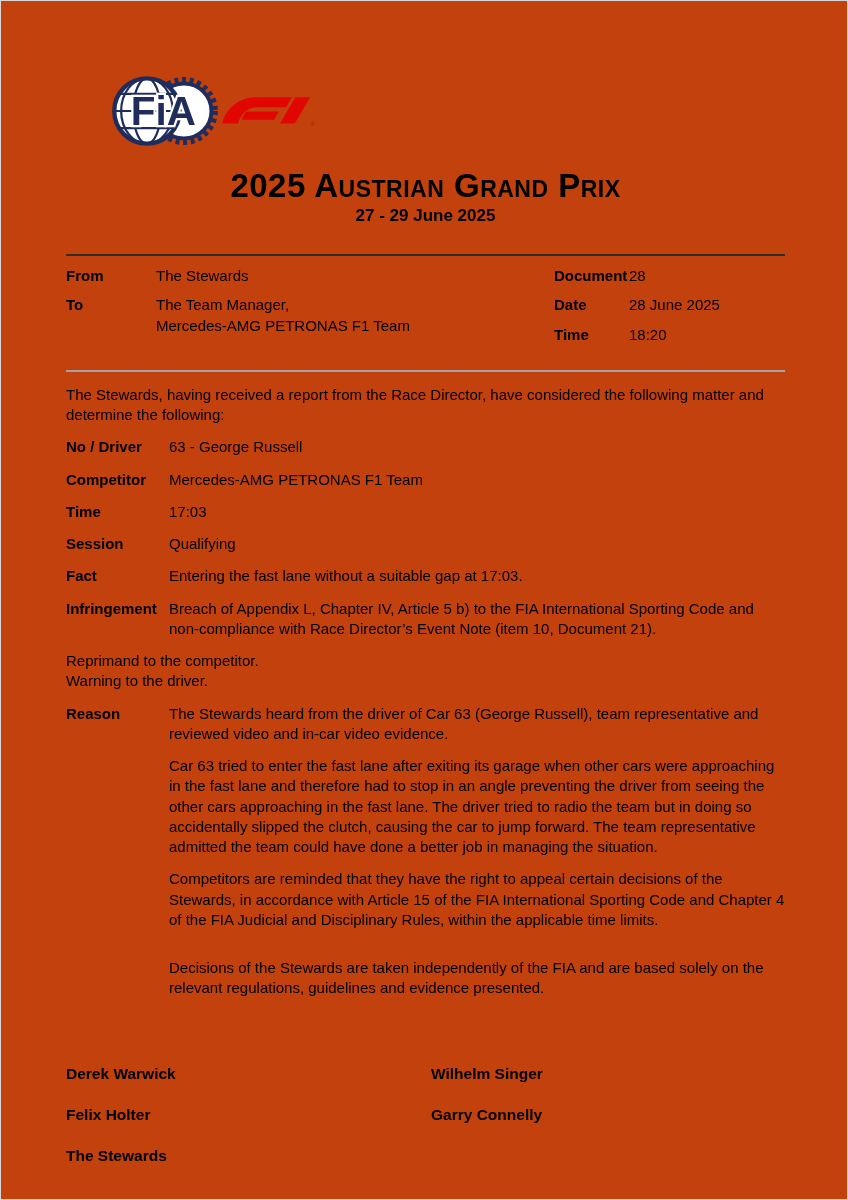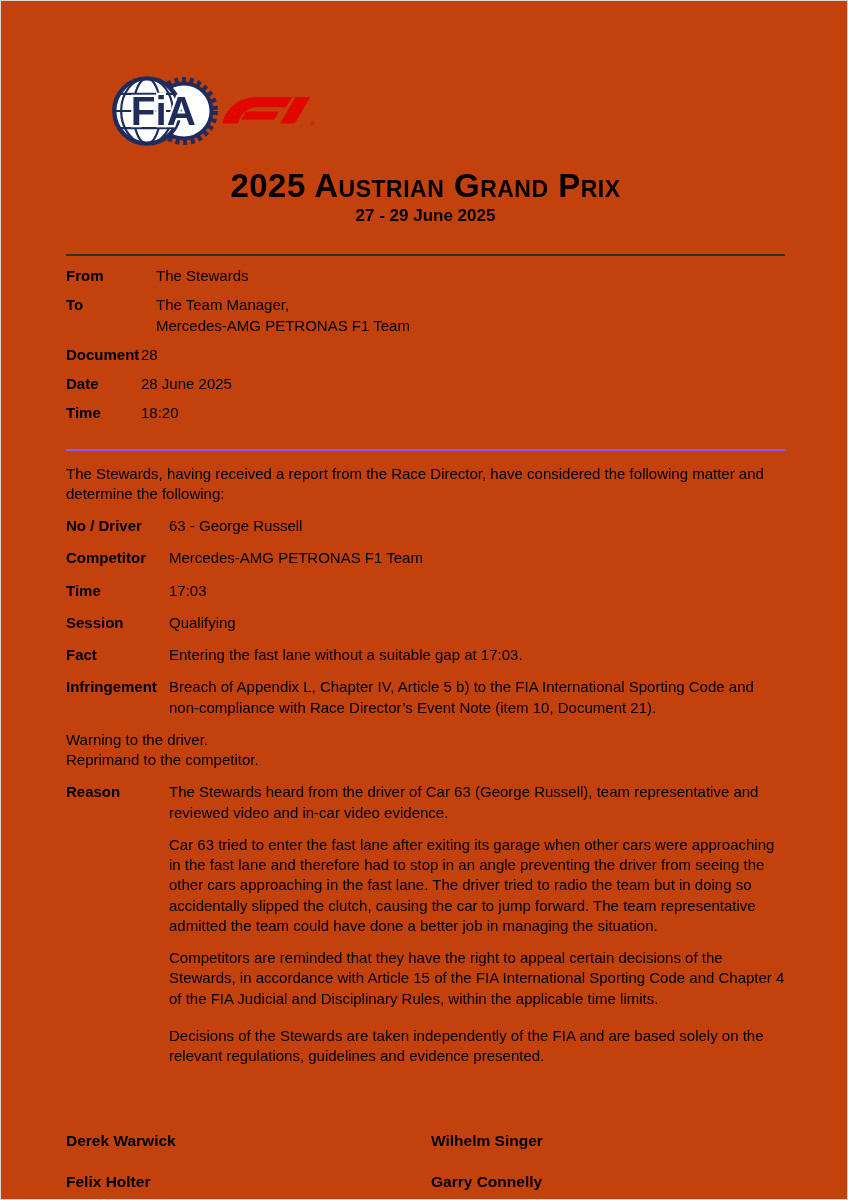--- a/index.html
+++ b/index.html
@@ -28,39 +28,38 @@
   .event-title {
     text-align:center; margin-top:12px;
     font-size:33px; font-weight:bold;
     font-variant:small-caps; letter-spacing:0.5px;
   }
   .event-dates { text-align:center; margin-top:1px; font-size:17px; font-weight:bold; }
   
   .meta-table {
     margin-top:28px;
     border-top:2px solid #2e2e2e;
-    border-bottom:2px solid #8b5cf6;
+    border-bottom:2px solid #a3a3a3;
     padding:10px 0 16px;
     display:flex;
-    flex-direction:column;
   }
   .meta-left { width:488px; }
   .meta-right { flex:1; }
   .meta-row { display:flex; margin-bottom:9px; font-size:15px; line-height:1.35; }
   .meta-label { font-weight:bold; width:90px; flex-shrink:0; }
   .meta-right .meta-label { width:75px; }
   
   .intro { margin-top:13px; font-size:15px; line-height:1.35; }
   .fields { margin-top:10px; }
   .field-row { display:flex; margin-top:12px; font-size:15px; line-height:1.35; }
   .field-label { width:103px; flex-shrink:0; font-weight:bold; }
   .field-value { flex:1; }
   .field-value p { margin:0 0 12px; }
   .field-value p:last-child { margin-bottom:0; }
-  .field-value p.spaced { margin-top:17px; }
+  .field-value p.spaced { margin-top:28px; }
   
   .signatures { margin-top:66px; font-size:15.5px; font-weight:bold; }
   .sig-row { display:flex; margin-bottom:23px; }
   .sig-left { width:365px; }
   .sig-footer { margin-top:21px; }
 </style>
 </head>
 <body>
 
 <div class="page">
@@ -152,22 +151,22 @@
     <div class="field-row">
       <span class="field-label">Fact</span>
       <span class="field-value">Entering the fast lane without a suitable gap at 17:03.</span>
     </div>
     <div class="field-row">
       <span class="field-label">Infringement</span>
       <span class="field-value">Breach of Appendix L, Chapter IV, Article 5 b) to the FIA International Sporting Code and non-compliance with Race Director’s Event Note (item 10, Document 21).</span>
     </div>
     <div class="field-row">
       <span class="field-value">
+        <div>Reprimand to the competitor.</div>
         <div>Warning to the driver.</div>
-        <div>Reprimand to the competitor.</div>
       </span>
     </div>
     <div class="field-row">
       <span class="field-label">Reason</span>
       <span class="field-value">
         <p>The Stewards heard from the driver of Car 63 (George Russell), team representative and reviewed video and in-car video evidence.</p>
         <p>Car 63 tried to enter the fast lane after exiting its garage when other cars were approaching in the fast lane and therefore had to stop in an angle preventing the driver from seeing the other cars approaching in the fast lane. The driver tried to radio the team but in doing so accidentally slipped the clutch, causing the car to jump forward. The team representative admitted the team could have done a better job in managing the situation.</p>
         <p>Competitors are reminded that they have the right to appeal certain decisions of the Stewards, in accordance with Article 15 of the FIA International Sporting Code and Chapter 4 of the FIA Judicial and Disciplinary Rules, within the applicable time limits.</p>
         <p class="spaced">Decisions of the Stewards are taken independently of the FIA and are based solely on the relevant regulations, guidelines and evidence presented.</p>
       </span>

